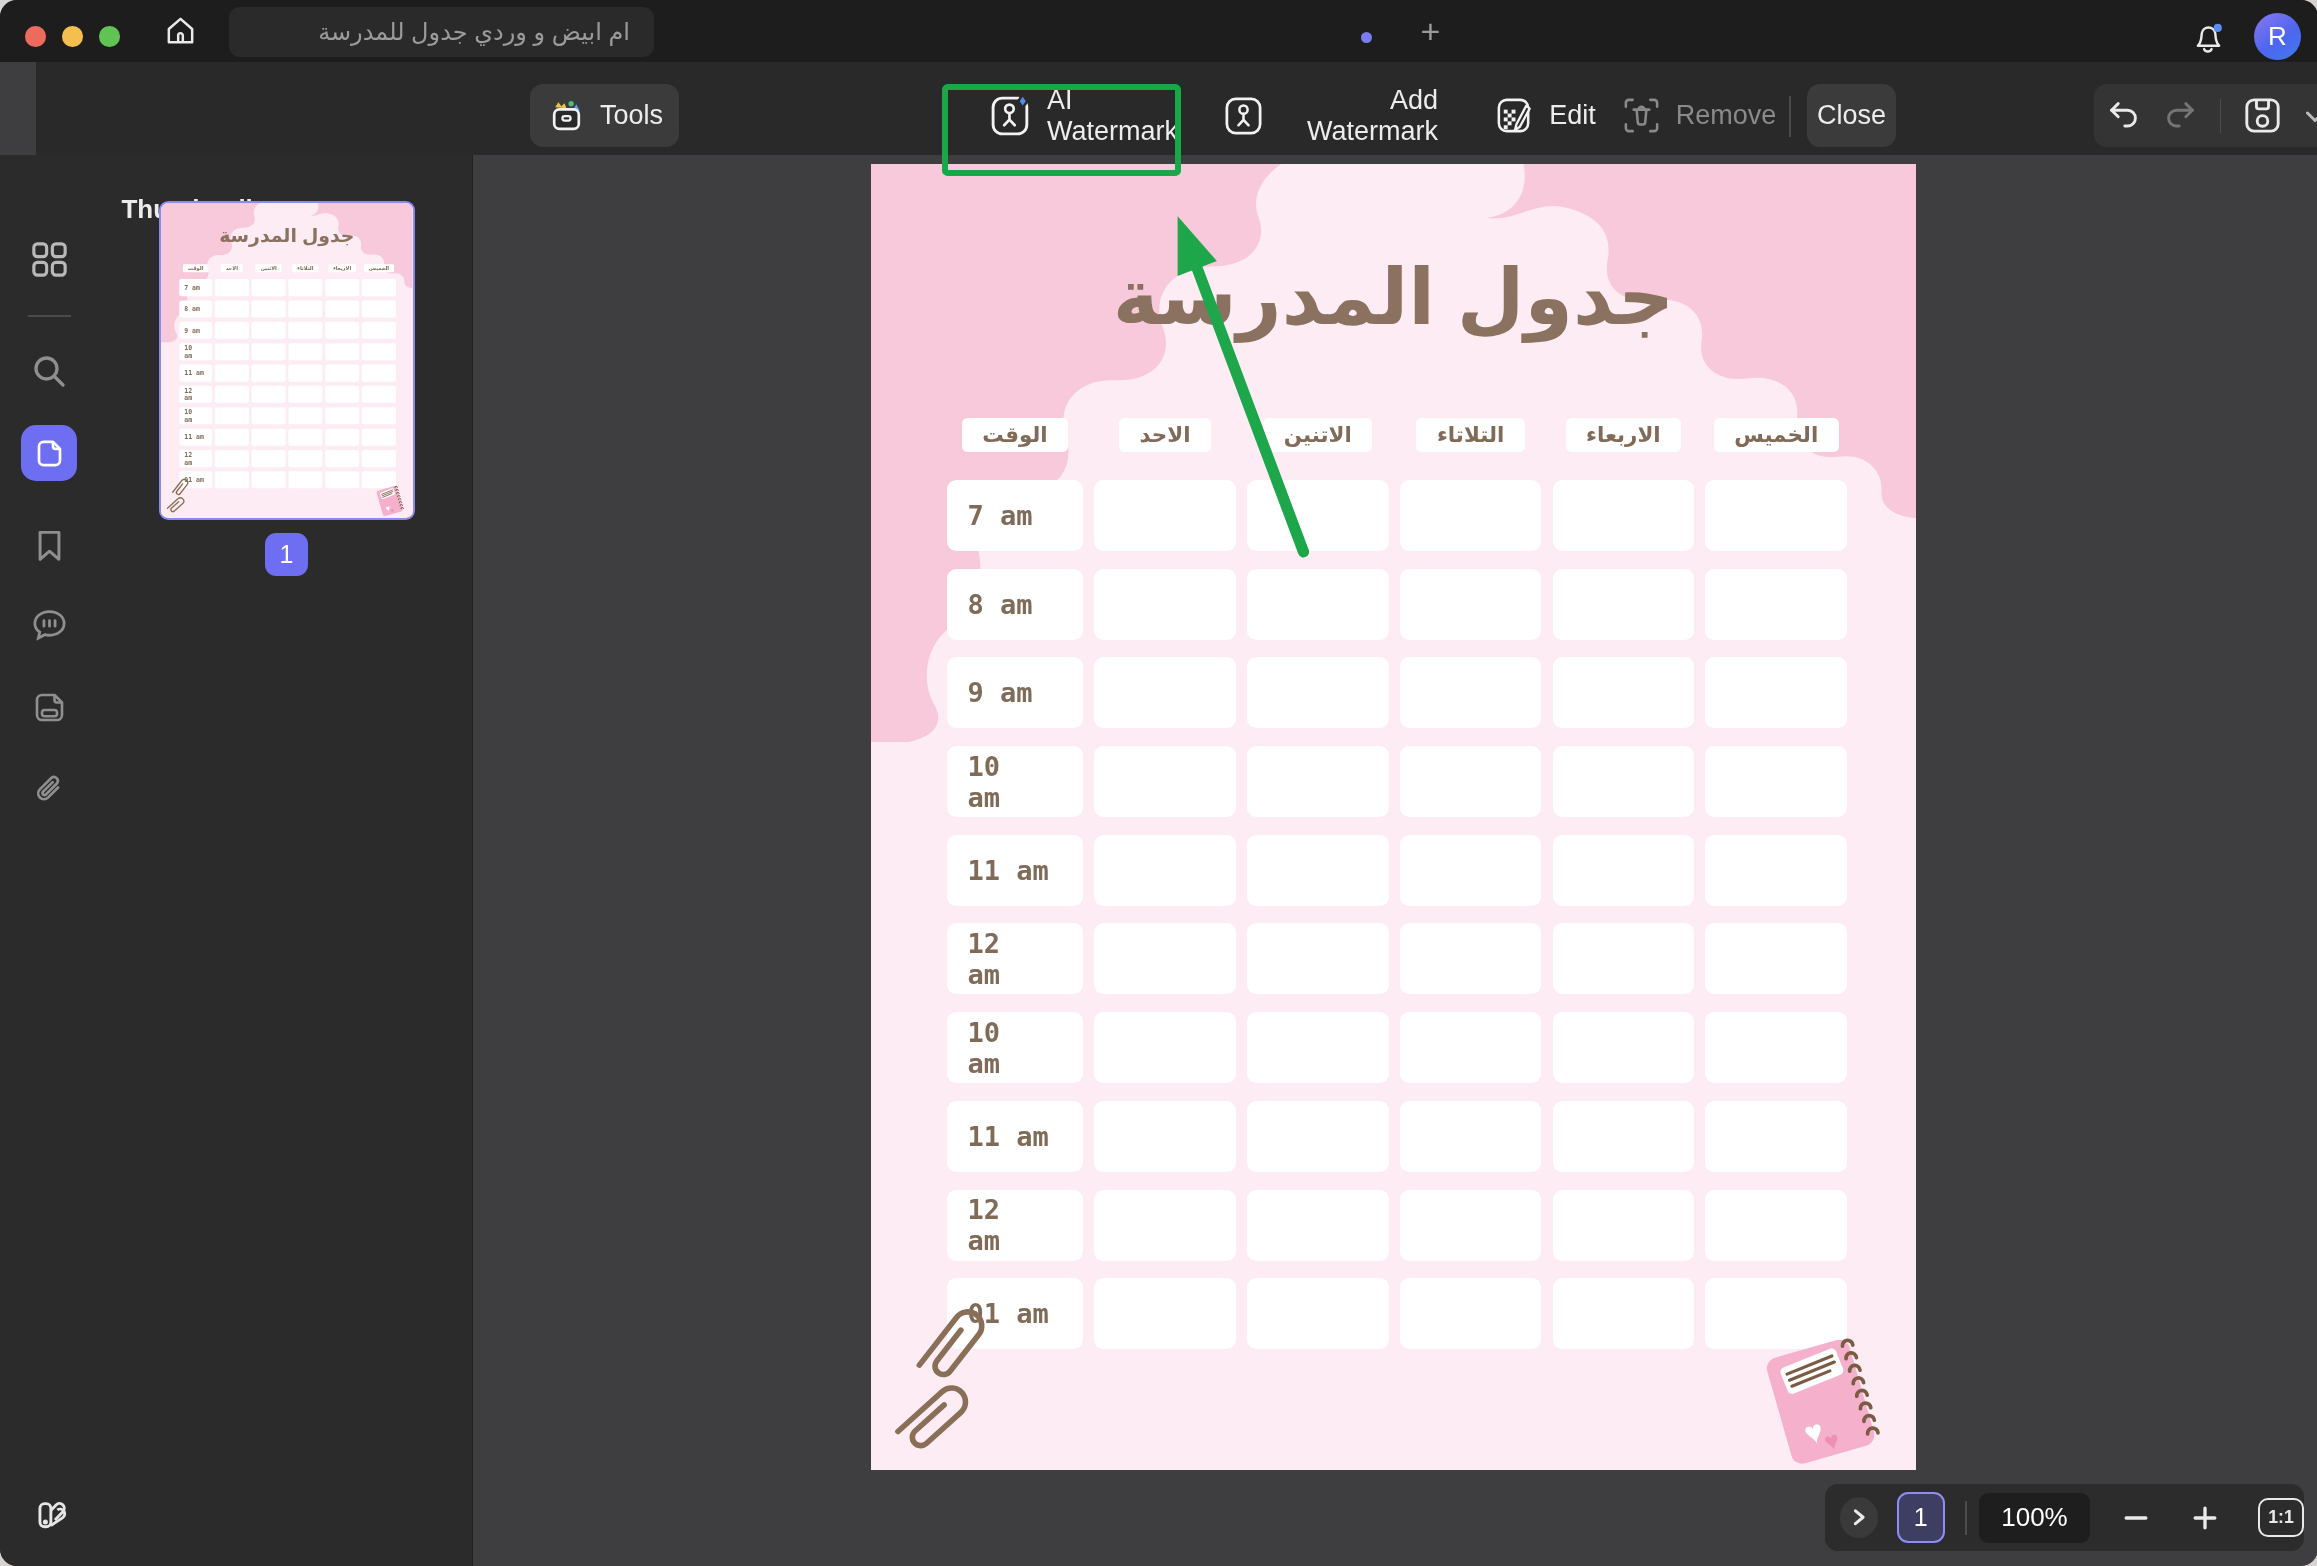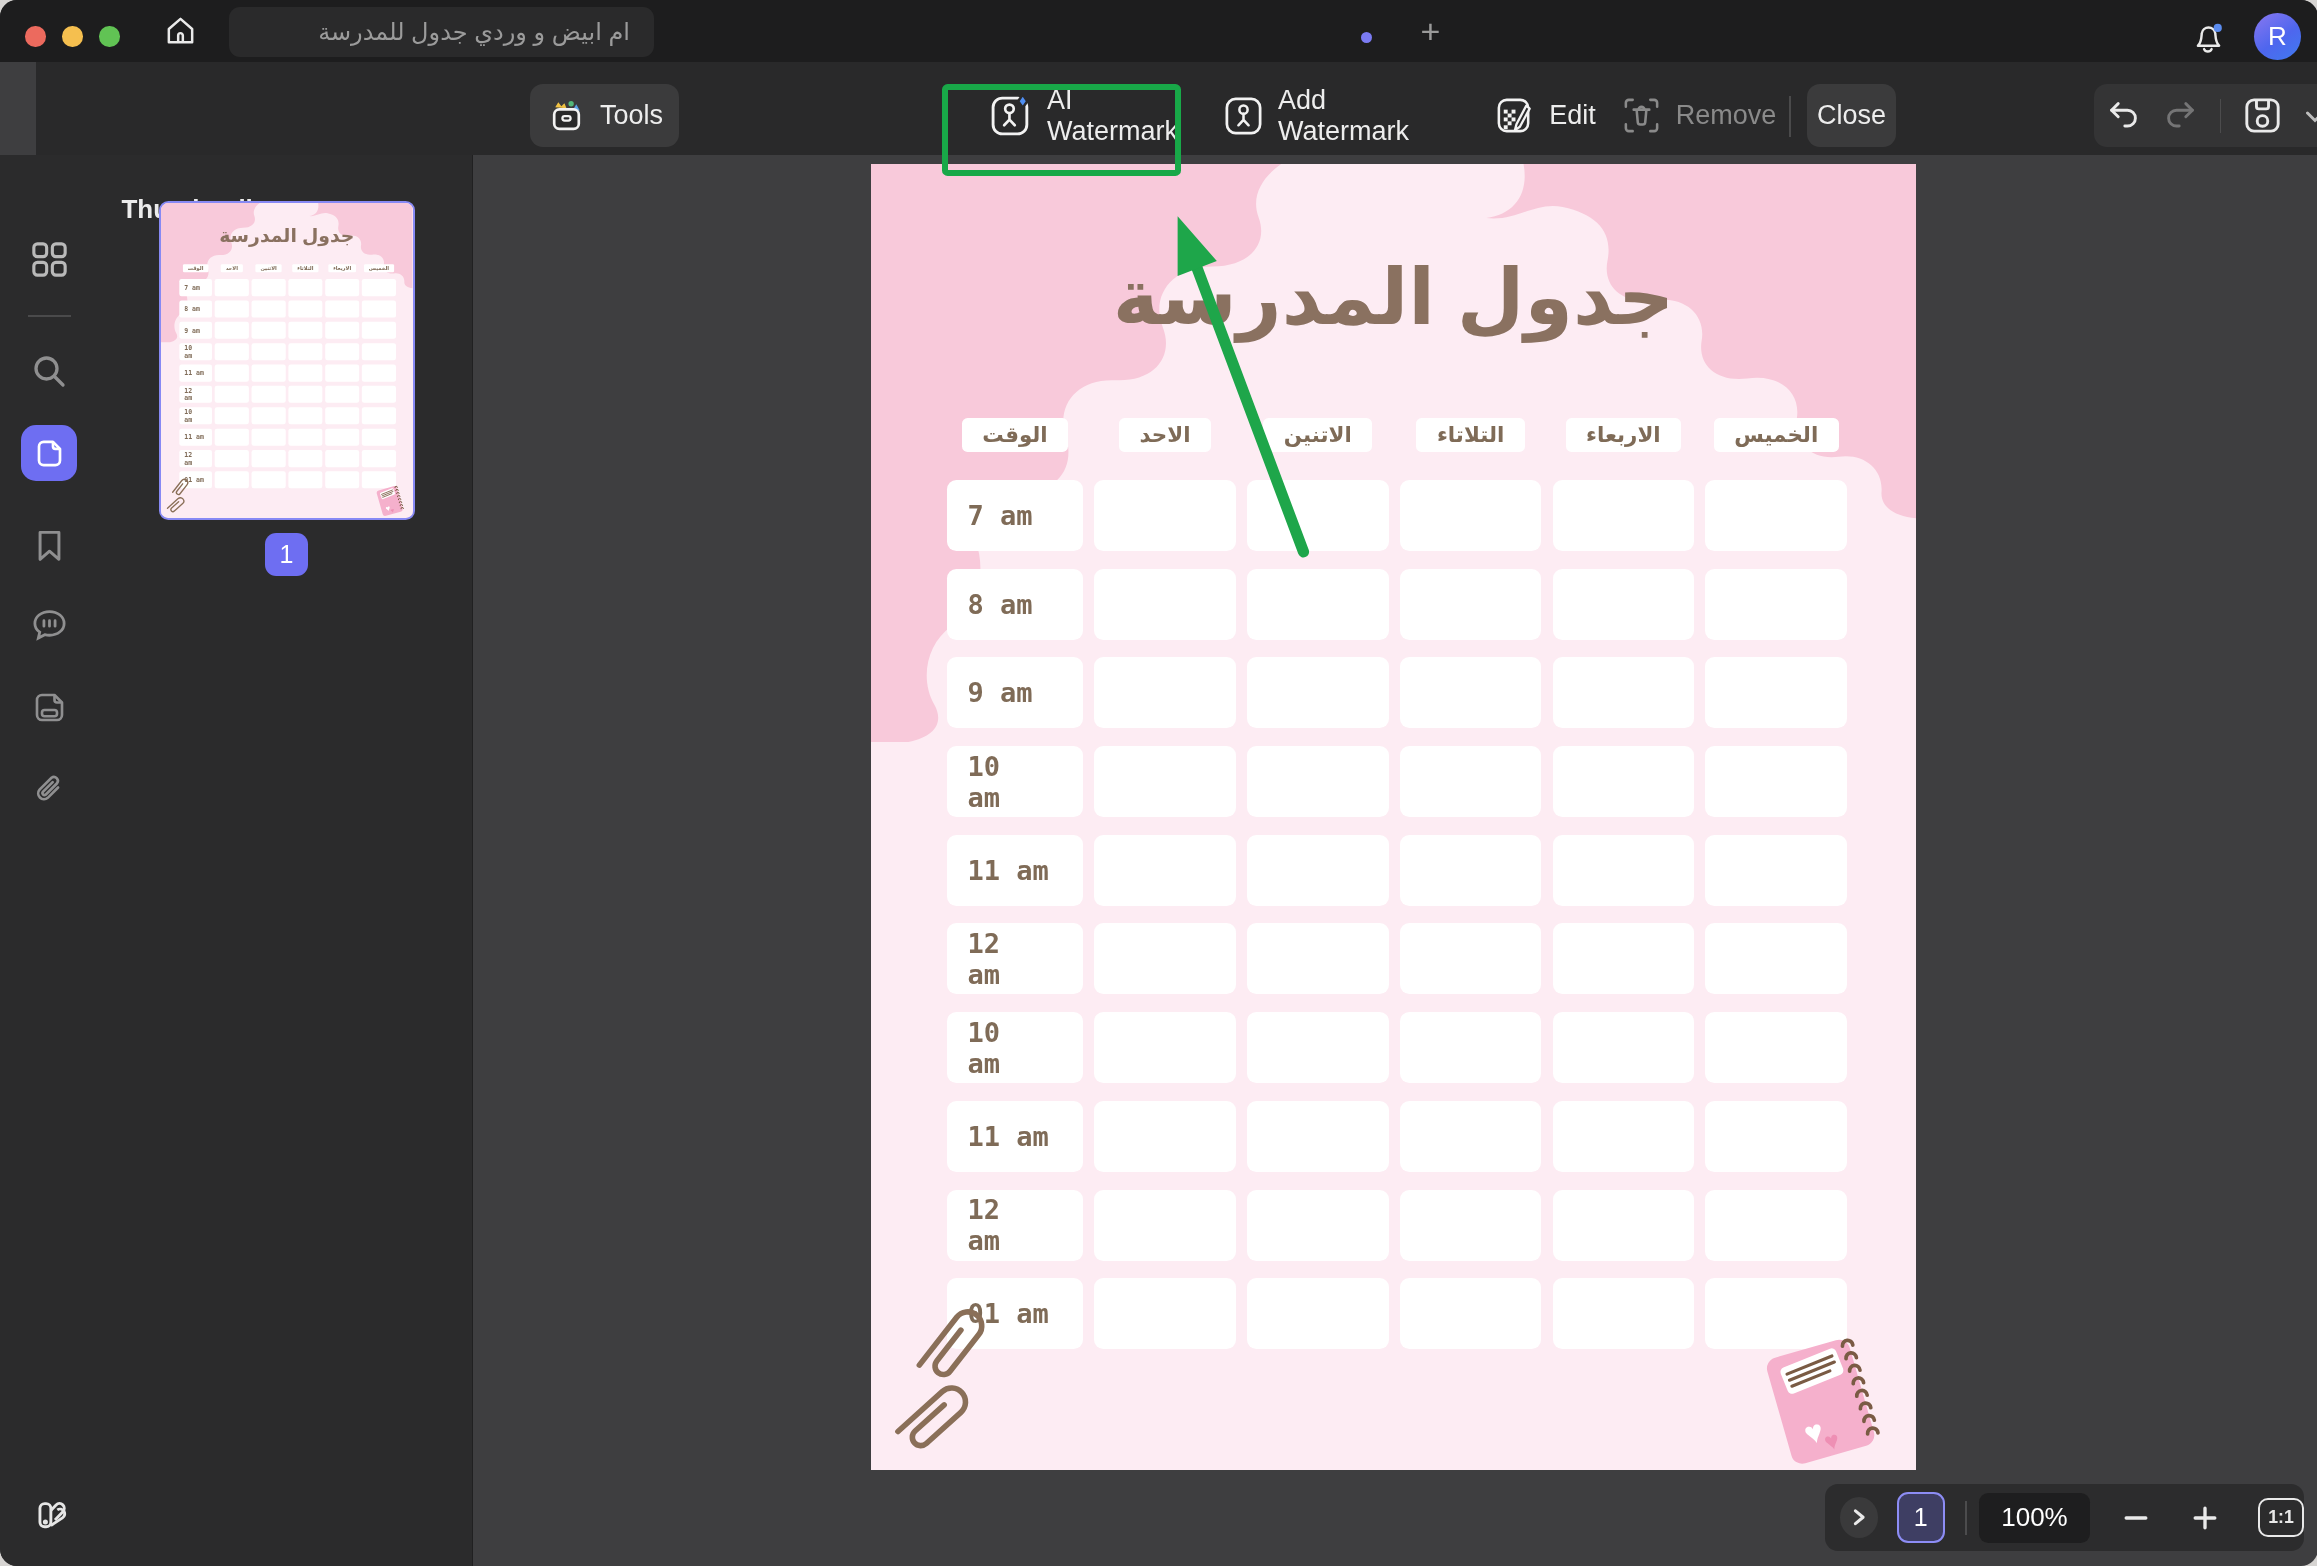--- a/index.html
+++ b/index.html
@@ -23,21 +23,21 @@
   #bell{position:absolute;left:2187px;top:17px;width:41px;height:41px;}
   #avatar{position:absolute;left:2254px;top:13px;width:47px;height:47px;border-radius:50%;
           background:linear-gradient(145deg,#8a78f0 0%,#4e66ee 55%,#3f7bf0 100%);
           display:flex;align-items:center;justify-content:center;font-size:26px;color:#fff;}
   
   #toolbar{position:absolute;left:0;top:62px;width:100%;height:93px;background:#29292a;margin-left:36px;}
   .tb-btn{position:absolute;top:22.4px;height:63px;border-radius:13px;display:flex;align-items:center;justify-content:center;
           gap:13px;font-size:27px;color:#ededed;}
   #btn-tools{left:494px;width:149px;background:#3b3b3c;}
   #btn-ai-wm{left:953px;width:205px;justify-content:space-between;}
-  #btn-add-wm{left:1186px;width:216px;}
+  #btn-add-wm{left:1186px;width:216px;text-align:right;}
   #btn-edit{left:1443px;width:131px;}
   #btn-remove{left:1592px;width:140px;color:#8a8a8a;}
   #tb-divider{position:absolute;left:1753px;top:34px;width:1.9px;height:41px;background:#4a4a4b;}
   #btn-close{left:1771px;width:89px;background:#3b3b3c;}
   #right-group{position:absolute;left:2058px;top:22.4px;width:244px;height:63px;background:#343435;border-radius:13px;
                display:flex;align-items:center;justify-content:center;gap:20.5px;}
   .rg-divider{width:1.9px;height:34px;background:#4c4c4d;}
   
   #green-box{position:absolute;left:942px;top:84px;width:227px;height:80px;border:6.5px solid #18a848;border-radius:5.6px;z-index:40;}
   

